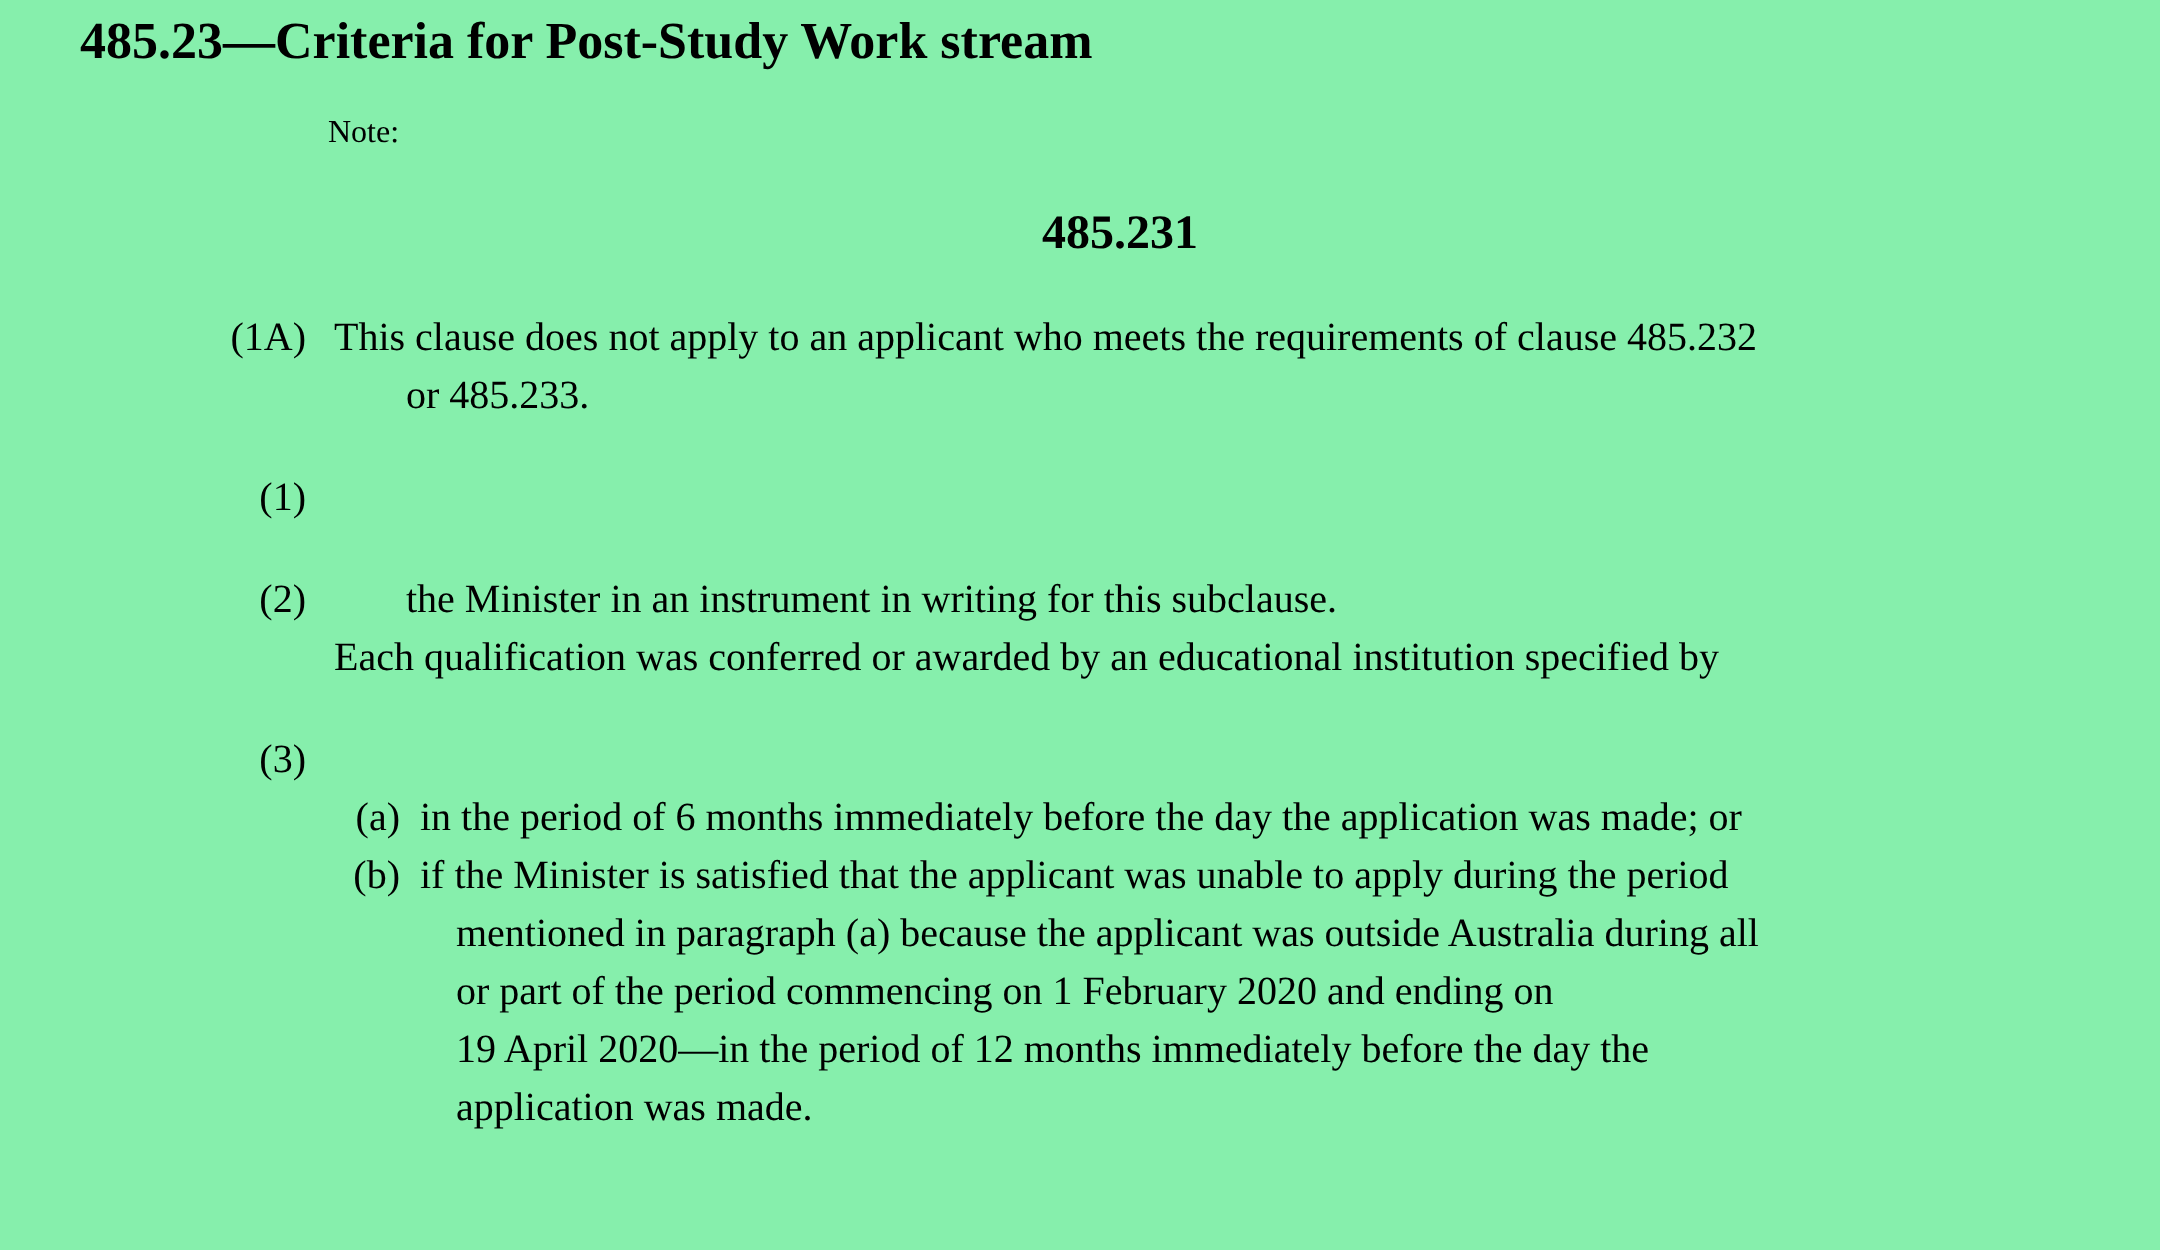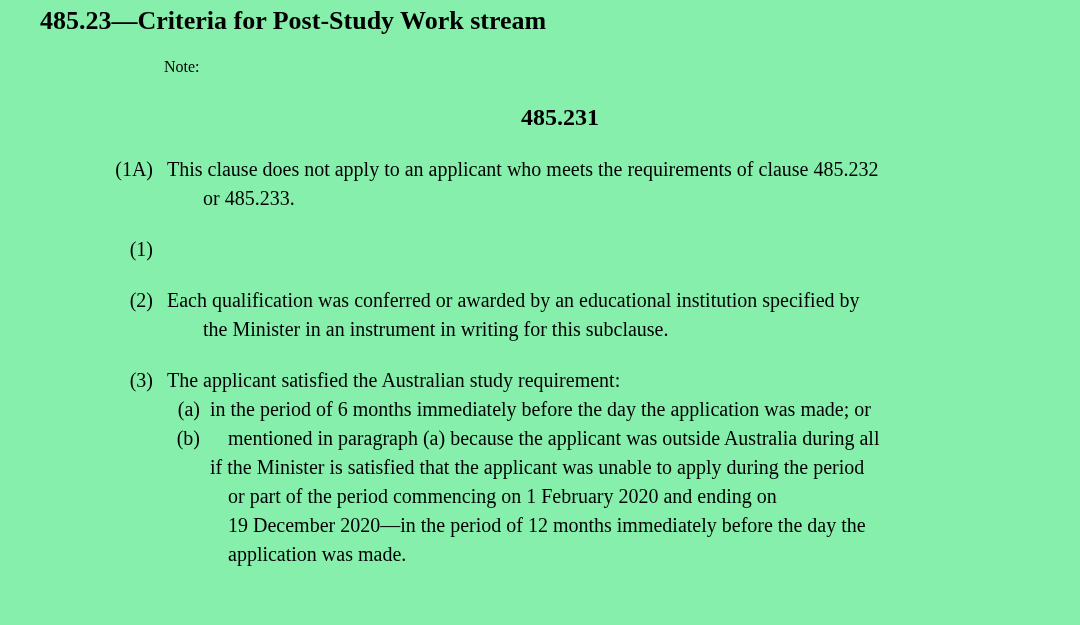--- a/index.html
+++ b/index.html
@@ -100,44 +100,41 @@
   <div class="clause">
     <div class="row">
       <span class="num">(1)</span>
     </div>
   </div>
 
   <div class="clause">
     <div class="row">
       <span class="num">(2)</span>
       <div class="text">
+        <div class="line cont">the Minister in an instrument in writing for this subclause.</div>
         <div class="line">Each qualification was conferred or awarded by an educational institution specified by</div>
-        <div class="line cont">the Minister in an instrument in writing for this subclause.</div>
       </div>
     </div>
   </div>
 
   <div class="clause">
     <div class="row">
       <span class="num">(3)</span>
-      <div class="text">
-        <div class="line">The applicant satisfied the Australian study requirement:</div>
-      </div>
     </div>
     <div class="subrow">
       <span class="num">(a)</span>
       <div class="text">
         <div class="line">in the period of 6 months immediately before the day the application was made; or</div>
       </div>
     </div>
     <div class="subrow">
       <span class="num">(b)</span>
       <div class="text">
+        <div class="line">if the Minister is satisfied that the applicant was unable to apply during the period</div>
         <div class="line cont2">mentioned in paragraph (a) because the applicant was outside Australia during all</div>
-        <div class="line">if the Minister is satisfied that the applicant was unable to apply during the period</div>
         <div class="line cont2">or part of the period commencing on 1 February 2020 and ending on</div>
-        <div class="line cont2">19 December 2020—in the period of 12 months immediately before the day the</div>
+        <div class="line cont2">19 April 2020—in the period of 12 months immediately before the day the</div>
         <div class="line cont2">application was made.</div>
       </div>
     </div>
   </div>
 
 </div>
 
 </body></html>

